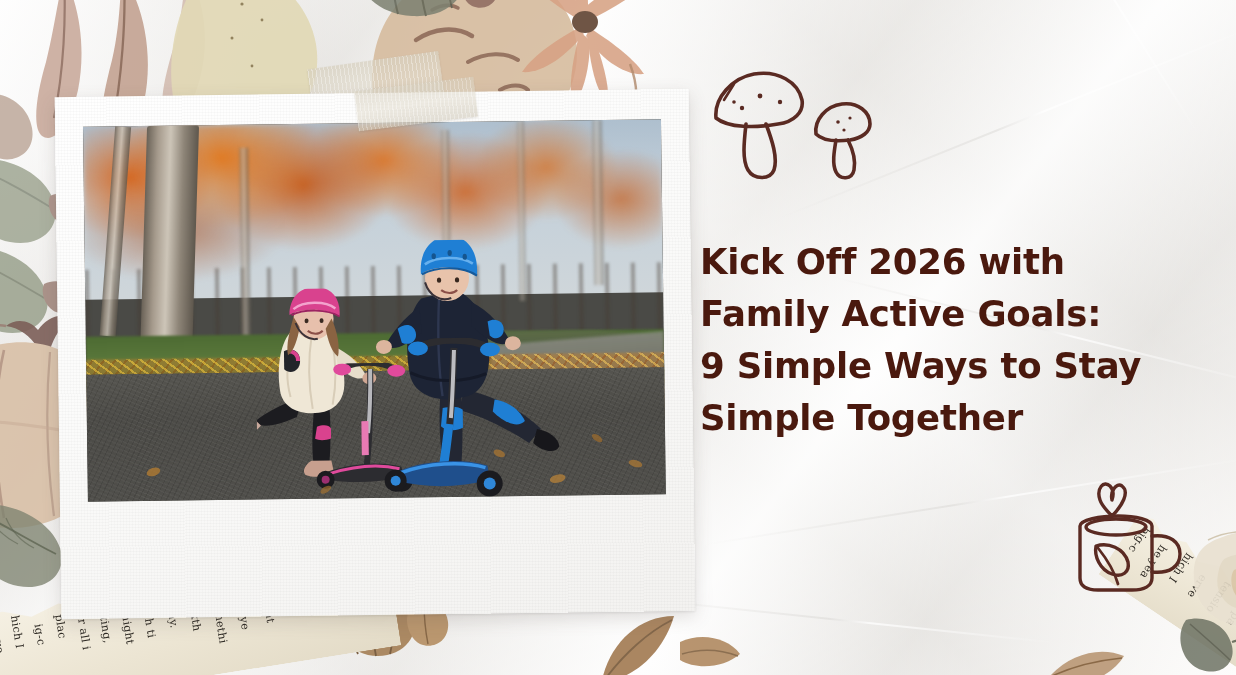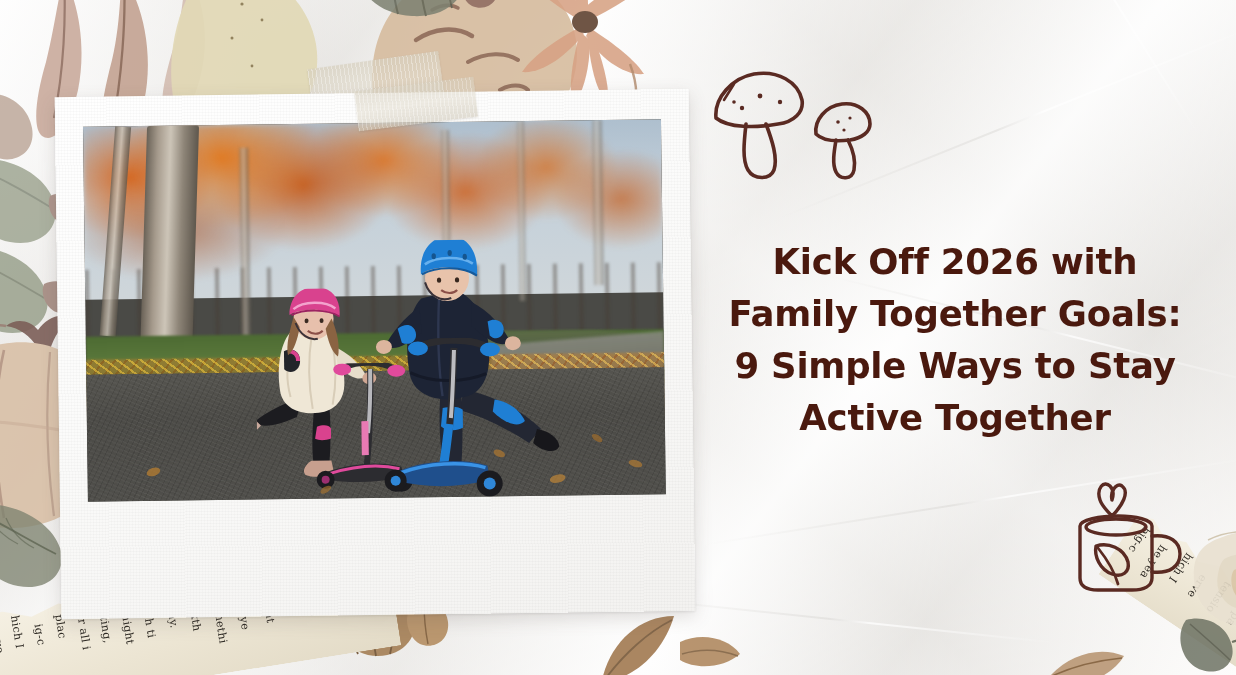--- a/index.html
+++ b/index.html
@@ -177,21 +177,20 @@
     content:""; position:absolute; inset:0;
     background-image: repeating-linear-gradient(90deg, rgba(255,255,255,0.35) 0px, rgba(255,255,255,0.35) 1px, rgba(0,0,0,0) 1px, rgba(0,0,0,0) 4px);
   }
 
   
   #title-block {
     position: absolute;
     left: 700px;
     top: 236px;
     width: 510px;
-    text-align: center;
     z-index: 40;
   }
   #title-block .line {
     font-family: "DejaVu Sans", sans-serif;
     font-weight: bold;
     font-size: 35.5px;
     line-height: 52px;
     letter-spacing: -0.2px;
     color: #4a190e;
     white-space: nowrap;
@@ -561,18 +560,18 @@
       <path d="M28 52 C 28 46, 48 42, 66 42 C 84 42, 100 46, 100 52 L 100 104 C 100 112, 92 116, 80 116 L 46 116 C 34 116, 28 112, 28 104 Z"></path>
       <ellipse cx="64" cy="53" rx="30" ry="8"></ellipse>
       <path d="M100 62 C 118 60, 128 68, 128 80 C 128 92, 118 100, 100 98"></path>
       <path d="M44 72 C 56 68, 72 74, 76 88 C 78 98, 70 104, 60 100 C 48 96, 42 82, 44 72 Z"></path>
       <path d="M46 74 C 54 84, 62 96, 66 110" stroke-width="2.8"></path>
     </g>
   </svg>
 
   <div id="title-block">
     <div class="line">Kick Off 2026 with</div>
-    <div class="line">Family Together Goals:</div>
+    <div class="line">Family Active Goals:</div>
     <div class="line">9 Simple Ways to Stay</div>
-    <div class="line">Active Together</div>
+    <div class="line">Simple Together</div>
   </div>
 
 </div>
 
 </body></html>

